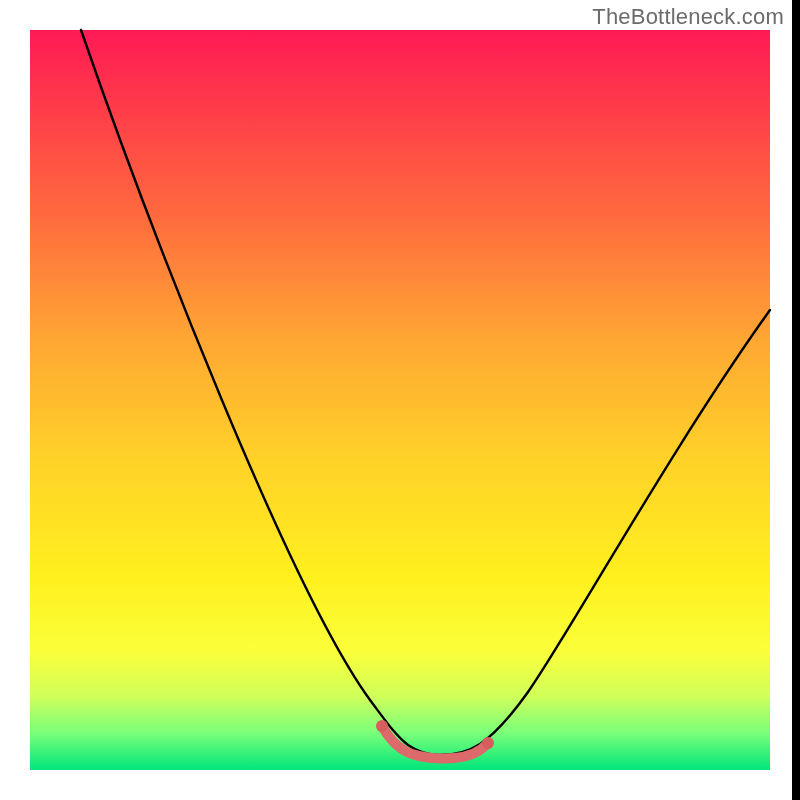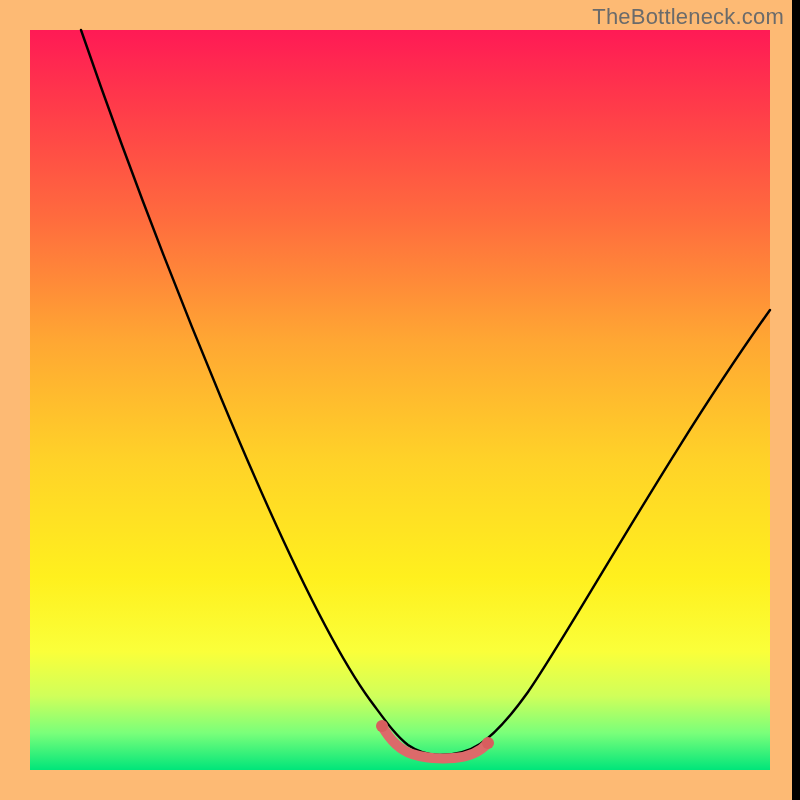--- a/index.html
+++ b/index.html
@@ -10,21 +10,21 @@
     background: #000;
     overflow: hidden;
     font-family: Arial, Helvetica, sans-serif;
   }
   .frame {
     position: absolute;
     left: 0;
     top: 0;
     width: 792px;
     height: 800px;
-    background: #fdba74;
+    background: #ffffff;
   }
   .plot {
     position: absolute;
     left: 30px;
     top: 30px;
     width: 740px;
     height: 740px;
     
     background: linear-gradient(
       to bottom,

